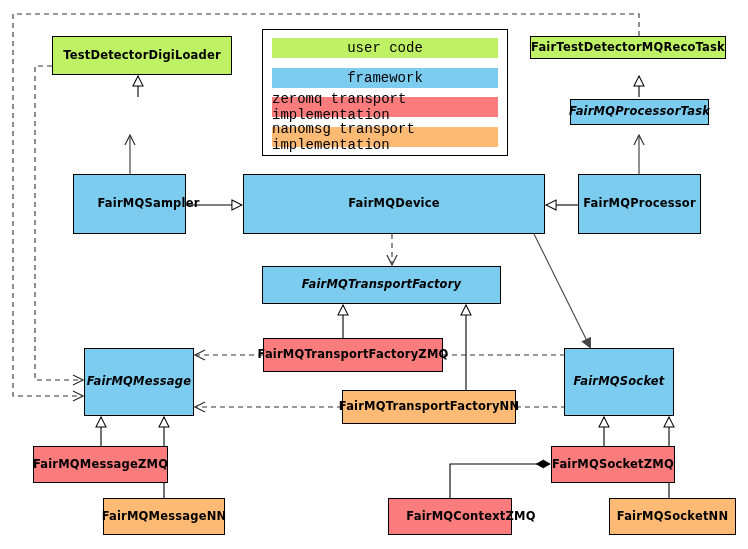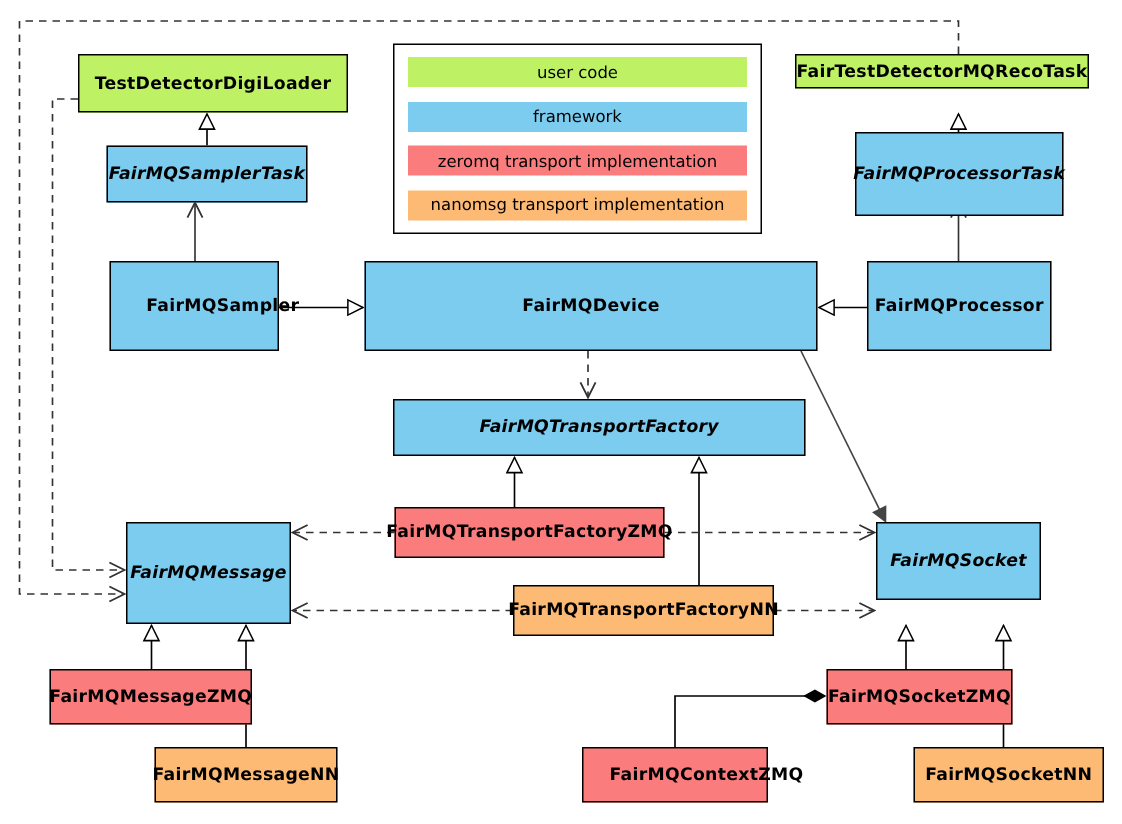--- a/index.html
+++ b/index.html
@@ -59,23 +59,24 @@
     z-index: 3;
     display: flex;
     flex-direction: column;
     justify-content: space-between;
   }
   .legend-row {
     height: 20px;
     display: flex;
     align-items: center;
     justify-content: center;
-    font-size: 11px;
+    font-size: 14px;
     font-weight: normal;
     color: #000000;
+    font-family: Liberation Mono, monospace;
   }
 </style>
 </head>
 <body>
 
 <div id="diagram">
 
   <svg id="edges" viewBox="0 0 748 549" width="748" height="549">
     <defs>
       <marker id="hollowTri" viewBox="0 0 12 12" refX="11" refY="6" markerWidth="11" markerHeight="11" orient="auto-start-reverse">
@@ -139,57 +140,54 @@
   </svg>
 
   <div class="node c-user" style="left:52px; top:36px; width:180px; height:39px;">
     <span>TestDetectorDigiLoader</span>
   </div>
 
   <div class="node c-user" style="left:530px; top:36px; width:196px; height:23px;">
     <span>FairTestDetectorMQRecoTask</span>
   </div>
 
-  <div class="node c-framework abstract" style="left:71px; top:97px; width:134px; height:38px;">
-    <span>FairMQSamplerTask</span>
-  </div>
-
-  <div class="node c-framework abstract" style="left:570px; top:88px; width:139px; height:56px;">
+
+  <div class="node c-framework abstract" style="left:570px; top:99px; width:139px; height:26px;">
     <span>FairMQProcessorTask</span>
   </div>
 
   <div class="node c-framework" style="left:73px; top:174px; width:113px; height:60px;padding-left:38px;">
     <span>FairMQSampler</span>
   </div>
 
   <div class="node c-framework" style="left:243px; top:174px; width:302px; height:60px;">
     <span>FairMQDevice</span>
   </div>
 
   <div class="node c-framework" style="left:578px; top:174px; width:123px; height:60px;">
     <span>FairMQProcessor</span>
   </div>
 
-  <div class="node c-framework abstract" style="left:262px; top:266px; width:275px; height:38px;align-items:center;">
+  <div class="node c-framework abstract" style="left:262px; top:266px; width:239px; height:38px;align-items:center;">
     <span>FairMQTransportFactory</span>
   </div>
 
   <div class="node c-zmq" style="left:263px; top:338px; width:180px; height:34px;">
     <span>FairMQTransportFactoryZMQ</span>
   </div>
 
   <div class="node c-nn" style="left:342px; top:390px; width:174px; height:34px;">
     <span>FairMQTransportFactoryNN</span>
   </div>
 
   <div class="node c-framework abstract" style="left:84px; top:348px; width:110px; height:68px;">
     <span>FairMQMessage</span>
   </div>
 
-  <div class="node c-framework abstract" style="left:584px; top:348px; width:110px; height:52px;">
+  <div class="node c-framework abstract" style="left:564px; top:348px; width:110px; height:68px;">
     <span>FairMQSocket</span>
   </div>
 
   <div class="node c-zmq" style="left:33px; top:446px; width:135px; height:37px;">
     <span>FairMQMessageZMQ</span>
   </div>
 
   <div class="node c-nn" style="left:103px; top:498px; width:122px; height:37px;">
     <span>FairMQMessageNN</span>
   </div>

